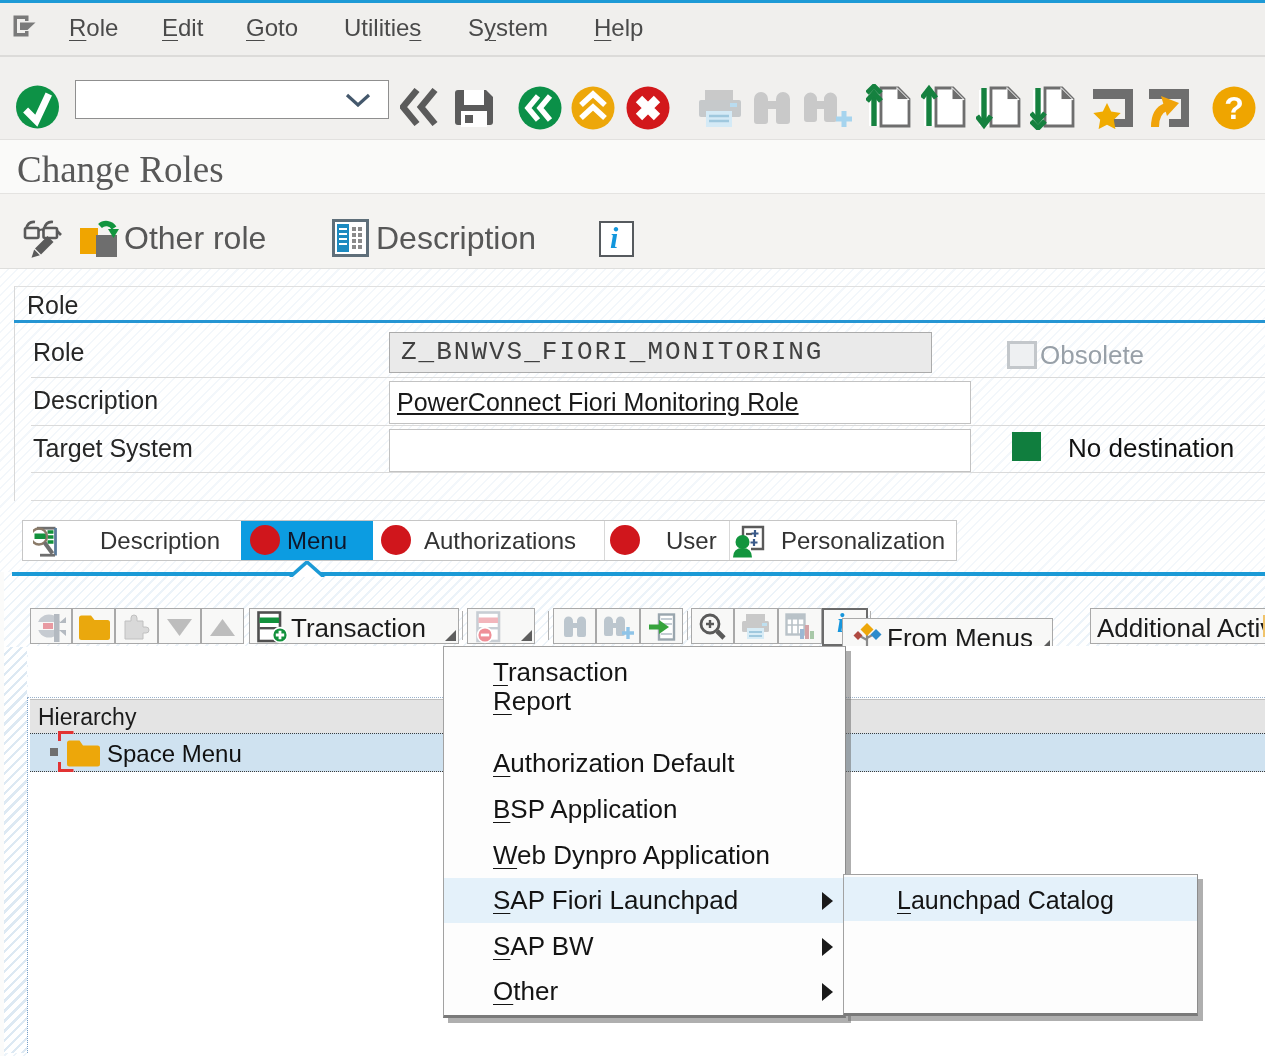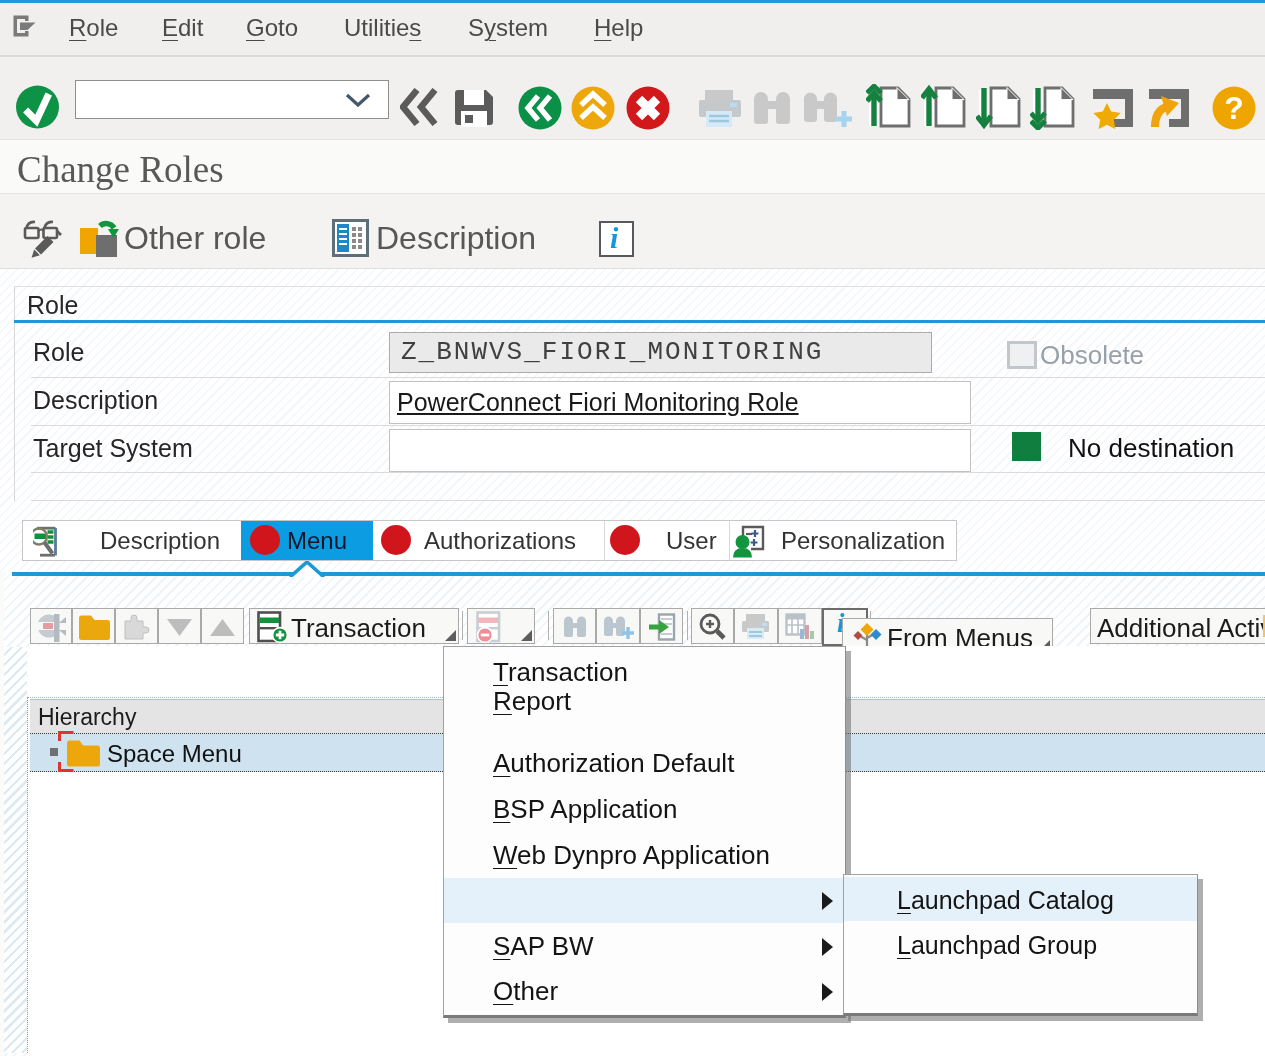--- a/index.html
+++ b/index.html
@@ -383,24 +383,24 @@
 
 </div>
 
 <div class="popup" style="left:443px;top:646px;width:401px;height:368px;">
   <div class="phl" style="top:231px;"></div>
   <span class="pitem" style="top:10px"><u>T</u>ransaction</span>
   <span class="pitem" style="top:39px"><u>R</u>eport</span>
   <span class="pitem" style="top:101px"><u>A</u>uthorization Default</span>
   <span class="pitem" style="top:147px"><u>B</u>SP Application</span>
   <span class="pitem" style="top:193px"><u>W</u>eb Dynpro Application</span>
+  <span class="pitem" style="top:238px"><u>S</u>AP Fiori Launchpad</span>
   <span class="pitem" style="top:284px"><u>S</u>AP BW</span>
   <span class="pitem" style="top:329px"><u>O</u>ther</span>
   <div class="arrow" style="left:378px;top:245px;"></div>
   <div class="arrow" style="left:378px;top:291px;"></div>
   <div class="arrow" style="left:378px;top:336px;"></div>
 </div>
 
 <div class="popup" style="left:843px;top:874px;width:353px;height:138px;">
   <div class="phl" style="top:2px;height:44px;"></div>
   <span class="pitem" style="left:53px;top:11px;font-size:25px;"><u>L</u>aunchpad Catalog</span>
-  <span class="pitem" style="left:53px;top:56px;font-size:25px;"><u>L</u>aunchpad Group</span>
 </div>
 
 </body></html>

